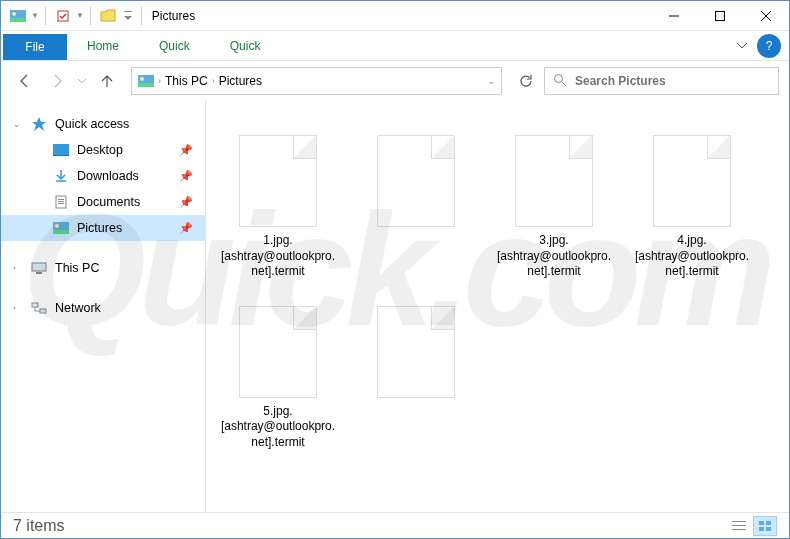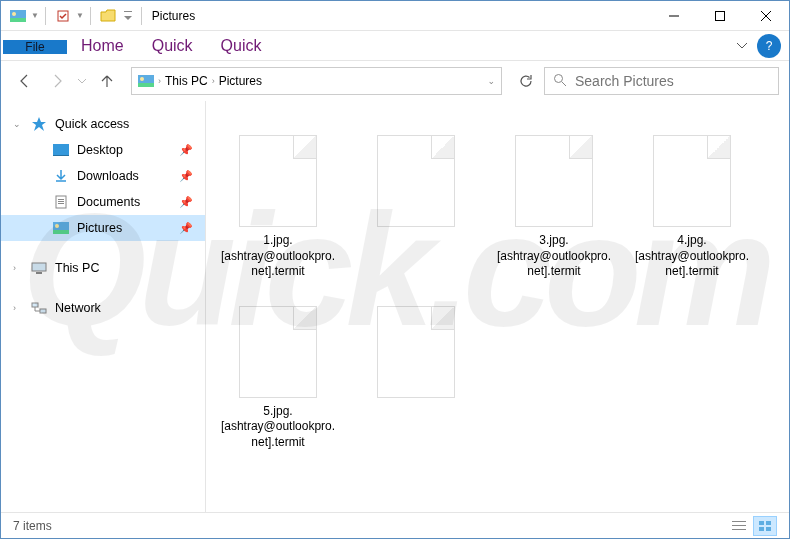--- a/index.html
+++ b/index.html
@@ -9,35 +9,35 @@
     .titlebar { height: 30px; background: #fff; display: flex; align-items: center; border-bottom: 1px solid #e5e5e5; }
     .titlebar .qat { display: flex; align-items: center; padding-left: 6px; gap: 2px; }
     .qat-item { width: 22px; height: 22px; display: flex; align-items: center; justify-content: center; font-size: 11px; }
     .qat-sep { width: 1px; height: 18px; background: #ccc; margin: 0 4px; }
     .titlebar .title { margin-left: 6px; font-size: 12px; color: #000; }
     .titlebar .winbtns { margin-left: auto; display: flex; }
     .winbtn { width: 46px; height: 30px; display: flex; align-items: center; justify-content: center; color: #000; }
 
     
     .ribbon { height: 30px; display: flex; align-items: center; border-bottom: 1px solid #e5e5e5; }
-    .ribbon-file { width: 64px; height: 14px; background: #1979ca; color: #0f172a; display: flex; align-items: center; justify-content: center; font-size: 12px; margin-left: 2px; margin-top: 2px; }
-    .ribbon-tab { padding: 0 14px; font-size: 16px; height: 30px; display: flex; align-items: center; color: #701a75; }
+    .ribbon-file { width: 64px; height: 26px; background: #1979ca; color: #ffffff; display: flex; align-items: center; justify-content: center; font-size: 12px; margin-left: 2px; margin-top: 2px; }
+    .ribbon-tab { padding: 0 20px; font-size: 12px; height: 30px; display: flex; align-items: center; color: #15803d; }
     .ribbon .expand { margin-left: auto; width: 30px; display: flex; align-items: center; justify-content: center; }
     .help-btn { width: 24px; height: 24px; border-radius: 50%; background: #1979ca; color: #fff; display: flex; align-items: center; justify-content: center; font-size: 12px; margin-right: 8px; }
 
     
     .addressbar { height: 40px; display: flex; align-items: center; padding: 0 10px; gap: 4px; }
     .nav-btn { width: 28px; height: 28px; display: flex; align-items: center; justify-content: center; color: #555; }
     .nav-btn.disabled { color: #bbb; }
     .breadcrumb { flex: 1; height: 28px; border: 1px solid #ccc; display: flex; align-items: center; padding: 0 6px; font-size: 12px; gap: 4px; background: #fff; margin: 0 6px; }
     .breadcrumb .crumb { display: flex; align-items: center; gap: 4px; }
     .refresh-btn { width: 28px; height: 28px; display: flex; align-items: center; justify-content: center; color: #555; }
     .searchbox { width: 235px; height: 28px; border: 1px solid #ccc; display: flex; align-items: center; padding: 0 8px; font-size: 12px; color: #888; background: #fff; }
     .searchbox .srch-icon { margin-right: 8px; color: #888; }
-    .searchbox input { border: none; outline: none; font-size: 14px; width: 100%; color: #333; }
+    .searchbox input { border: none; outline: none; font-size: 12px; width: 100%; color: #333; font-weight: bold; }
 
     
     .fbody { display: flex; height: calc(539px - 30px - 30px - 40px - 26px - 2px); }
 
     
     .sidebar { width: 205px; border-right: 1px solid #e5e5e5; padding-top: 10px; font-size: 12.5px; overflow: hidden; }
     .nav-group { margin-bottom: 14px; }
     .nav-item { height: 26px; display: flex; align-items: center; padding-left: 30px; gap: 8px; position: relative; }
     .nav-item.indent { padding-left: 52px; }
     .nav-item.selected { background: #cce8ff; }
@@ -50,21 +50,21 @@
     .content { flex: 1; padding: 18px 12px; overflow: auto; }
     .file-grid { display: flex; flex-wrap: wrap; gap: 10px 18px; }
     .file-item { width: 120px; display: flex; flex-direction: column; align-items: center; text-align: center; margin-top: 16px; }
     .file-thumb { width: 78px; height: 92px; background: #fff; border: 1px solid #ddd; position: relative; margin-bottom: 6px; }
     .file-thumb::before { content: ""; position: absolute; top: 0; right: 0; width: 22px; height: 22px; background: linear-gradient(135deg, transparent 50%, #f0f0f0 50%); border-left: 1px solid #ddd; border-bottom: 1px solid #ddd; }
     .file-thumb.txt::before { display: none; }
     .file-thumb.txt { background: repeating-linear-gradient(to bottom, #fff 0, #fff 7px, #e8e8e8 7px, #e8e8e8 8px); }
     .file-label { font-size: 12px; color: #000; word-break: break-word; line-height: 1.3; max-height: 48px; overflow: hidden; }
 
     
-    .statusbar { height: 26px; border-top: 1px solid #e5e5e5; display: flex; align-items: center; padding: 0 12px; font-size: 12px; color: #555; }
+    .statusbar { height: 26px; border-top: 1px solid #e5e5e5; display: flex; align-items: center; padding: 0 12px; font-size: 16px; color: #555; }
     .statusbar .viewbtns { margin-left: auto; display: flex; gap: 2px; }
     .viewbtn { width: 24px; height: 20px; border: 1px solid transparent; display: flex; align-items: center; justify-content: center; }
     .viewbtn.active { background: #cce8ff; border-color: #99d1ff; }
 
     
     .watermark { position: absolute; inset: 0; pointer-events: none; display: flex; align-items: center; justify-content: center; opacity: 0.06; font-size: 160px; font-weight: 700; font-style: italic; color: #000; letter-spacing: -8px; white-space: nowrap; }
   </style>
 </head>
 <body>
 

